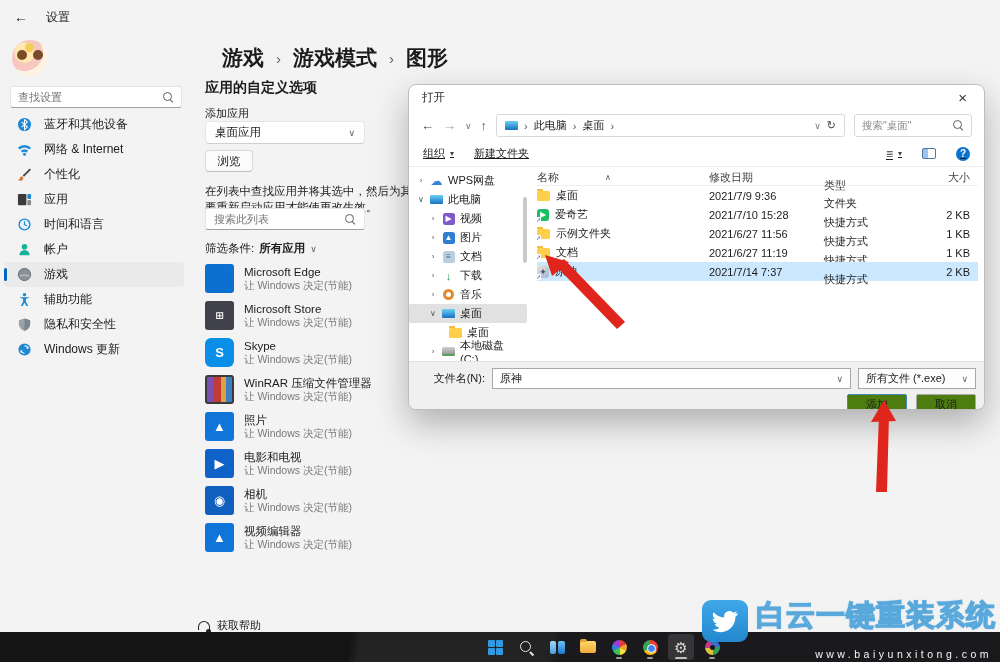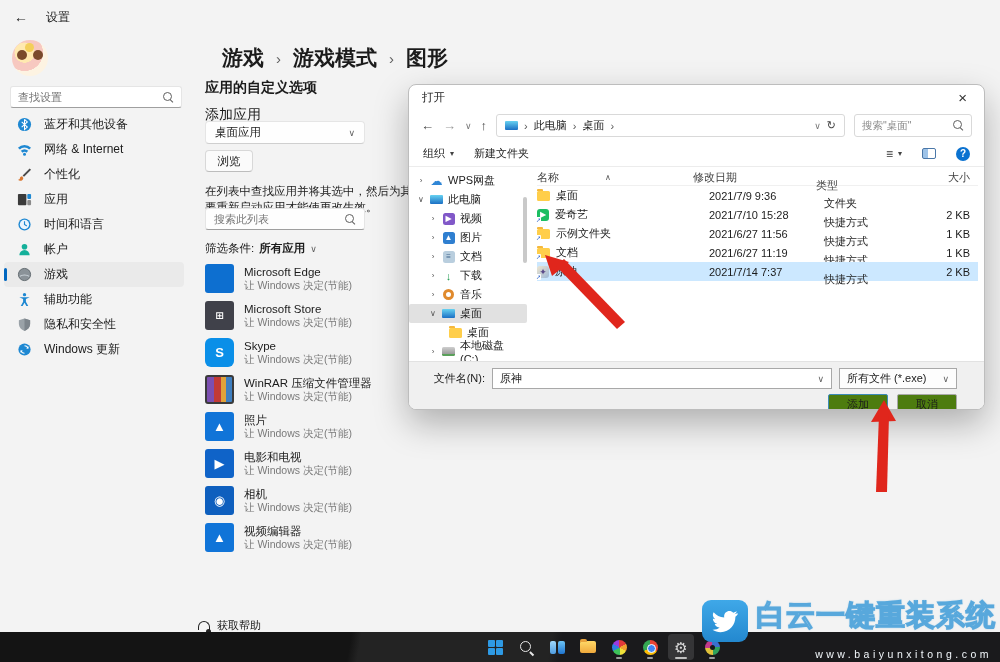--- a/index.html
+++ b/index.html
@@ -29,21 +29,21 @@
   .ni svg { width:15px; height:15px; }
 
   .get-help { position:absolute; left:198px; top:618px; display:flex; align-items:center; gap:7px; font-size:11px; color:#1b1b1b; }
   .headset { width:12px; height:9px; border:1.6px solid #222; border-bottom:none; border-radius:7px 7px 0 0; position:relative; }
   .headset::after { content:""; position:absolute; right:-2px; bottom:-4px; width:5px; height:5px; background:#222; border-radius:50%; }
 
   
   .breadcrumb { position:absolute; left:222px; top:44px; font-size:21px; font-weight:600; color:#1b1b1b; display:flex; gap:12px; align-items:center; }
   .breadcrumb .sep { font-size:15px; color:#5f5f5f; font-weight:400; }
   .section-title { position:absolute; left:205px; top:79px; font-size:14px; font-weight:700; color:#1b1b1b; }
-  .field-label { position:absolute; left:205px; top:106px; font-size:14px; color:#1b1b1b; }
+  .field-label { position:absolute; left:205px; top:106px; font-size:11px; color:#1b1b1b; }
   .dropdown { position:absolute; left:205px; top:121px; width:160px; height:23px; background:#fefefe; border:1px solid #e5e5e5; border-bottom-color:#cfcfcf; border-radius:4px; display:flex; align-items:center; justify-content:space-between; padding:0 9px; font-size:11.5px; color:#1b1b1b; cursor:pointer; }
   .chev { font-size:9px; color:#5f5f5f; }
   .browse-btn { position:absolute; left:205px; top:150px; width:48px; height:22px; background:#fbfbfb; border:1px solid #d8d8d8; border-bottom-color:#bdbdbd; border-radius:4px; font-size:11.5px; color:#1b1b1b; display:flex; align-items:center; justify-content:center; cursor:pointer; }
   .hint { position:absolute; left:205px; top:183px; width:300px; font-size:11.5px; line-height:16px; color:#1b1b1b; }
   .list-search { position:absolute; left:205px; top:208px; width:160px; height:22px; background:#fefefe; border:1px solid #e5e5e5; border-bottom:1px solid #9f9f9f; border-radius:3px; display:flex; align-items:center; padding:0 8px; font-size:11px; color:#767676; }
   .list-search .ph { flex:1; }
   .filter-row { position:absolute; left:205px; top:241px; font-size:11.5px; color:#1b1b1b; display:flex; gap:5px; align-items:center; }
   .filter-row b { font-weight:700; }
 
   .app-list { position:absolute; left:205px; top:260px; width:200px; }
@@ -68,21 +68,21 @@
   .dlg-nav { height:31px; display:flex; align-items:center; gap:9px; padding:0 12px; }
   .nav-glyph { font-size:13px; color:#444; cursor:pointer; }
   .nav-glyph.dim { color:#9a9a9a; }
   .nav-glyph.small { font-size:9px; color:#777; }
   .addr { flex:1; height:23px; border:1px solid #d9d9d9; border-radius:3px; display:flex; align-items:center; gap:6px; padding:0 8px; font-size:11px; color:#1b1b1b; background:#fff; }
   .addr .grow { flex:1; }
   .addr .sep { color:#555; font-size:11px; }
   .mini-pc { width:13px; height:9px; background:linear-gradient(#67d2f1,#1b6fc4); border-radius:1px; }
   .dlg-search { width:118px; height:23px; border:1px solid #d9d9d9; border-radius:3px; display:flex; align-items:center; padding:0 7px; font-size:10.5px; color:#8a8a8a; background:#fff; }
   .dlg-search .ph { flex:1; }
-  .dlg-toolbar { height:26px; display:flex; align-items:center; gap:20px; padding:0 14px; font-size:11px; color:#1b1b1b; border-bottom:1px solid #ececec; }
+  .dlg-toolbar { height:26px; display:flex; align-items:center; gap:20px; padding:0 14px; font-size:11px; color:#1b1b1b; border-bottom:1px solid #ececec;text-decoration:underline; }
   .tb-item { display:flex; align-items:center; gap:5px; cursor:pointer; }
   .tb-item .caret { font-size:8px; color:#444; }
   .dlg-toolbar .grow { flex:1; }
   .view-glyph { font-size:12px; color:#333; }
   .pane-ic { width:14px; height:11px; border:1px solid #4a77a8; border-radius:2px; background:linear-gradient(90deg,#9ec3e8 0 45%, #fff 45%); }
   .help-ic { width:14px; height:14px; border-radius:50%; background:#0b72d0; color:#fff; font-size:10px; font-weight:700; display:flex; align-items:center; justify-content:center; }
 
   .dlg-body { flex:1; display:flex; overflow:hidden; position:relative; }
   .tree { width:118px; padding-top:4px; font-size:11px; color:#1b1b1b; }
   .tree-row { height:19px; display:flex; align-items:center; gap:5px; cursor:pointer; padding-right:2px; }
@@ -94,34 +94,34 @@
   .sq { width:12px; height:12px; border-radius:2.5px; color:#fff; font-size:8px; display:flex; align-items:center; justify-content:center; }
   .sq.video { background:#8158c8; } .sq.pict { background:#2f7fd0; } .sq.doc { background:#b9cede; color:#41678c; }
   .dl-g { color:#1d9a4e; font-weight:700; font-size:11px; }
   .mu-g { width:11px; height:11px; border-radius:50%; border:3px solid #e08a2d; }
   .folder-s { width:13px; height:10px; background:#ffce4a; border-radius:1.5px; position:relative; }
   .folder-s::before { content:""; position:absolute; left:0; top:-2px; width:6px; height:2px; background:#f5b83d; border-radius:1px 1px 0 0; }
   .disk-g { width:13px; height:9px; background:linear-gradient(#cfcfcf,#9a9a9a); border-radius:1.5px; border-bottom:2px solid #5aa05a; }
   .tree-scroll { position:absolute; left:114px; top:30px; width:4px; height:66px; background:#c9c9c9; border-radius:2px; }
 
   .flist { flex:1; display:flex; flex-direction:column; padding:2px 6px 0 10px; font-size:11px; color:#1b1b1b; }
-  .fl-head { display:flex; height:17px; align-items:center; color:#444; border-bottom:1px solid #f0f0f0;gap:8px; }
+  .fl-head { display:flex; height:17px; align-items:center; color:#444; border-bottom:1px solid #f0f0f0; }
   .fl-row { display:flex; height:19px; align-items:center; }
   .fl-row.sel { background:#cce8ff; }
   .c-name { flex:1; display:flex; align-items:center; gap:6px; }
   .c-date { width:115px; flex:none; }
   .c-type { width:92px; flex:none;margin-top:16px; }
   .c-size { width:62px; flex:none; text-align:right; padding-right:8px; }
   .sort { font-size:8px; color:#555; margin-left:40px; }
   .fi-iqiyi { width:12px; height:12px; border-radius:3px; background:#1bbe62; color:#fff; font-size:8px; display:flex; align-items:center; justify-content:center; }
   .fi-genshin { width:12px; height:12px; border-radius:3px; background:linear-gradient(135deg,#efe6cf,#9db8d8); color:#5a4a8a; font-size:9px; display:flex; align-items:center; justify-content:center; }
   .link-badge { position:relative; }
   .link-badge::after { content:"➚"; position:absolute; left:-1px; bottom:-2px; font-size:6px; color:#3a6fd0; background:#fff; border-radius:1px; line-height:6px; }
 
-  .dlg-footer { height:48px; background:#f0f0f0; border-top:1px solid #e2e2e2; padding:5px 27px 0 10px; font-size:11px; color:#1b1b1b; }
+  .dlg-footer { height:48px; background:#f0f0f0; border-top:1px solid #e2e2e2; padding:5px 8px 0 10px; font-size:11px; color:#1b1b1b; }
   .foot-r1 { display:flex; align-items:center; gap:7px; height:23px; }
   .fname-label { width:66px; text-align:right; flex:none; }
   .fname-box { flex:1; height:21px; background:#fff; border:1px solid #a8a8a8; display:flex; align-items:center; padding:0 7px; }
   .fname-box .grow { flex:1; }
   .ftype-box { width:118px; height:21px; background:#fdfdfd; border:1px solid #a8a8a8; display:flex; align-items:center; justify-content:space-between; padding:0 7px; flex:none; cursor:pointer; }
   .foot-r2 { display:flex; justify-content:flex-end; gap:9px; margin-top:4px; }
   .dlg-btn { width:60px; height:20px; font-size:11px; display:flex; align-items:center; justify-content:center; background:#4d7c0f; border:1px solid #a8a8a8; border-radius:2px; cursor:pointer; }
   .dlg-btn.primary { border:1.5px solid #3d8bb8; }
 
   

